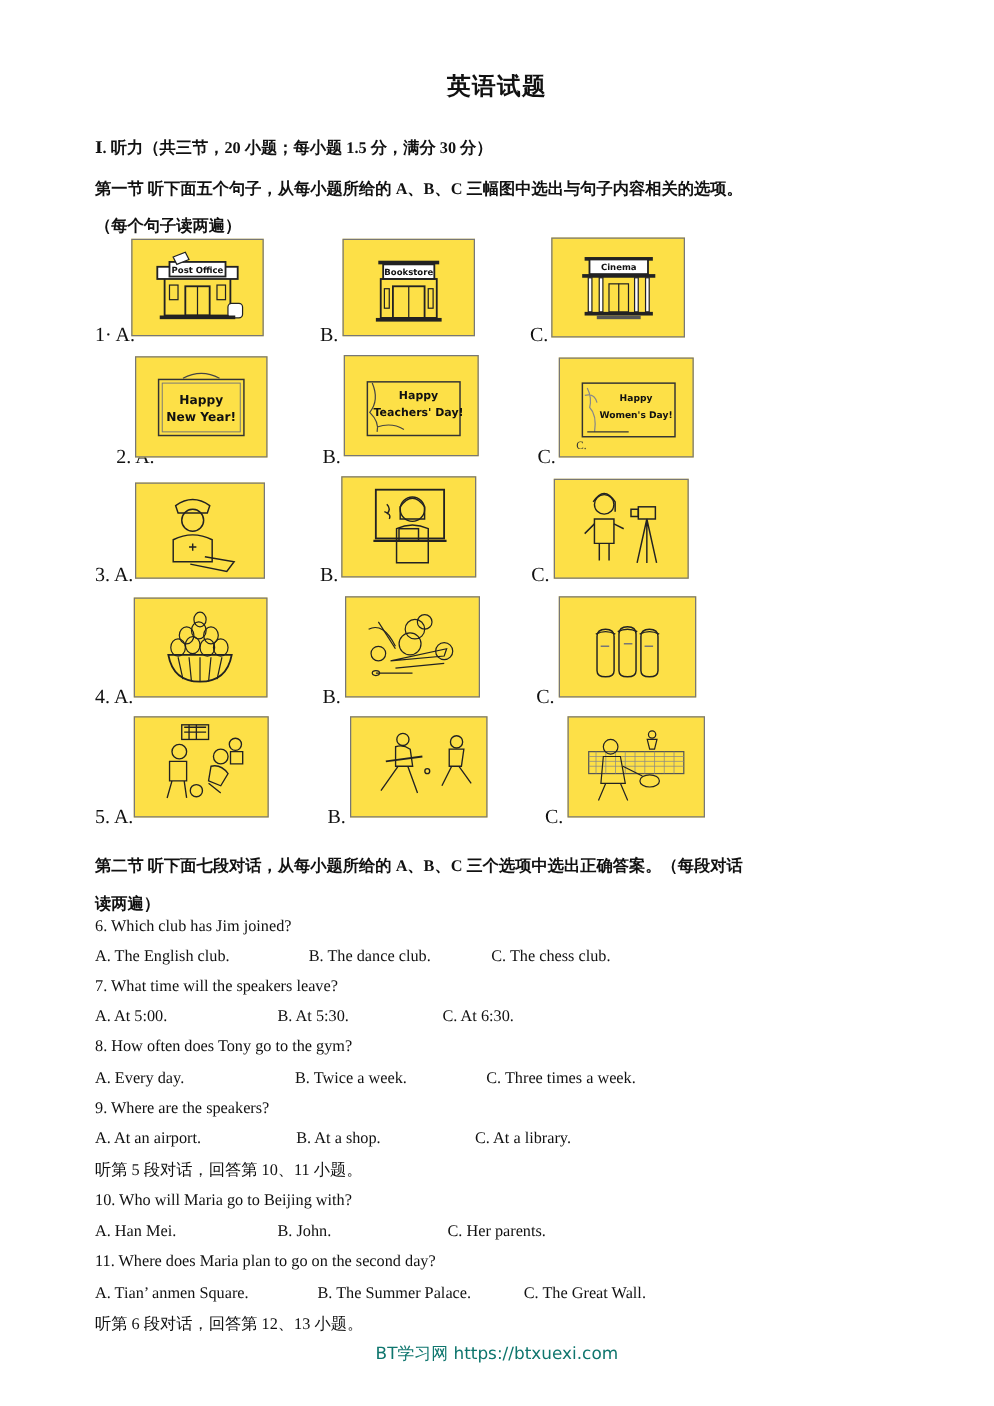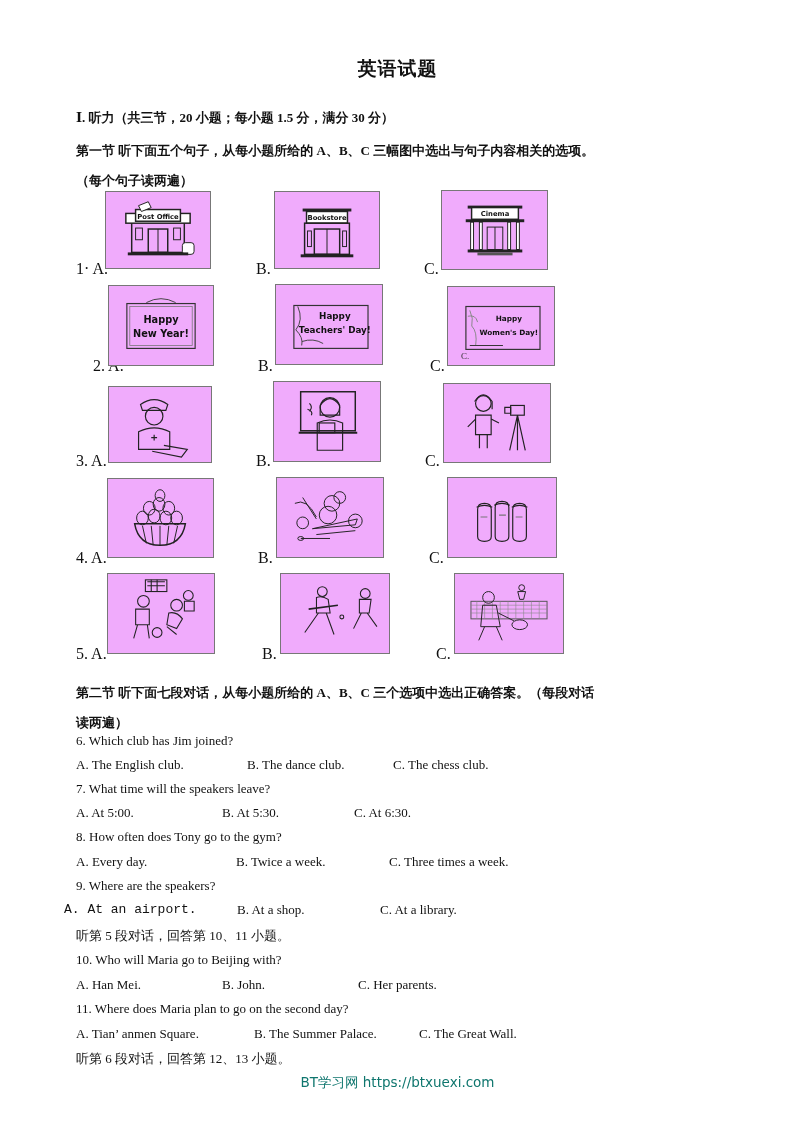--- a/index.html
+++ b/index.html
@@ -3,21 +3,21 @@
 <meta charset="utf-8">
 <style>
   html, body { margin: 0; padding: 0; background: #ffffff; }
   body { width: 795px; height: 1125px; position: relative; overflow: hidden;
          font-family: "Liberation Serif", "DejaVu Serif", serif; color: #111; }
   .abs { position: absolute; }
   .title { left: 0; width: 795px; top: 56px; text-align: center; font-size: 19px; font-weight: bold; letter-spacing: 1px; }
   .h { font-weight: bold; font-size: 13px; white-space: nowrap; margin-top: 13px; }
   .txt { font-size: 13px; white-space: nowrap; }
   .lbl { font-size: 16px; white-space: nowrap; }
-  .box { border: 1px solid #777; background: #f0abfc; box-sizing: border-box; overflow: hidden; }
+  .box { border: 1px solid #777; background: #fde047; box-sizing: border-box; overflow: hidden; }
   .box svg { width: 100%; height: 100%; display: block; }
   .footer { left: 0; width: 795px; top: 1074px; text-align: center; font-family: "DejaVu Sans", sans-serif; font-size: 13.5px; color: #0f766e; }
   .cardtext { font-family: "DejaVu Sans", sans-serif; font-weight: bold; fill: #111; }
 </style>
 </head>
 <body>
 
 <div class="abs title">英语试题</div>
 <div class="abs h" style="left:76px; top:96px;">Ⅰ. 听力（共三节，20 小题；每小题 1.5 分，满分 30 分）</div>
 <div class="abs h" style="left:76px; top:129px;">第一节  听下面五个句子，从每小题所给的 A、B、C 三幅图中选出与句子内容相关的选项。</div>
@@ -234,21 +234,21 @@
 <div class="abs txt" style="left:76px; top:805px;">A. At 5:00.</div>
 <div class="abs txt" style="left:222px; top:805px;">B. At 5:30.</div>
 <div class="abs txt" style="left:354px; top:805px;">C. At 6:30.</div>
 
 <div class="abs txt" style="left:76px; top:829px;">8. How often does Tony go to the gym?</div>
 <div class="abs txt" style="left:76px; top:854px;">A. Every day.</div>
 <div class="abs txt" style="left:236px; top:854px;">B. Twice a week.</div>
 <div class="abs txt" style="left:389px; top:854px;">C. Three times a week.</div>
 
 <div class="abs txt" style="left:76px; top:878px;">9. Where are the speakers?</div>
-<div class="abs txt" style="left:64px; top:902px;font-family:Liberation Mono, monospace;">A. At an airport.</div>
+<div class="abs txt" style="left:76px; top:902px;">A. At an airport.</div>
 <div class="abs txt" style="left:237px; top:902px;">B. At a shop.</div>
 <div class="abs txt" style="left:380px; top:902px;">C. At a library.</div>
 
 <div class="abs txt" style="left:76px; top:927px;">听第 5 段对话，回答第 10、11 小题。</div>
 
 <div class="abs txt" style="left:76px; top:952px;">10. Who will Maria go to Beijing with?</div>
 <div class="abs txt" style="left:76px; top:977px;">A. Han Mei.</div>
 <div class="abs txt" style="left:222px; top:977px;">B. John.</div>
 <div class="abs txt" style="left:358px; top:977px;">C. Her parents.</div>
 

